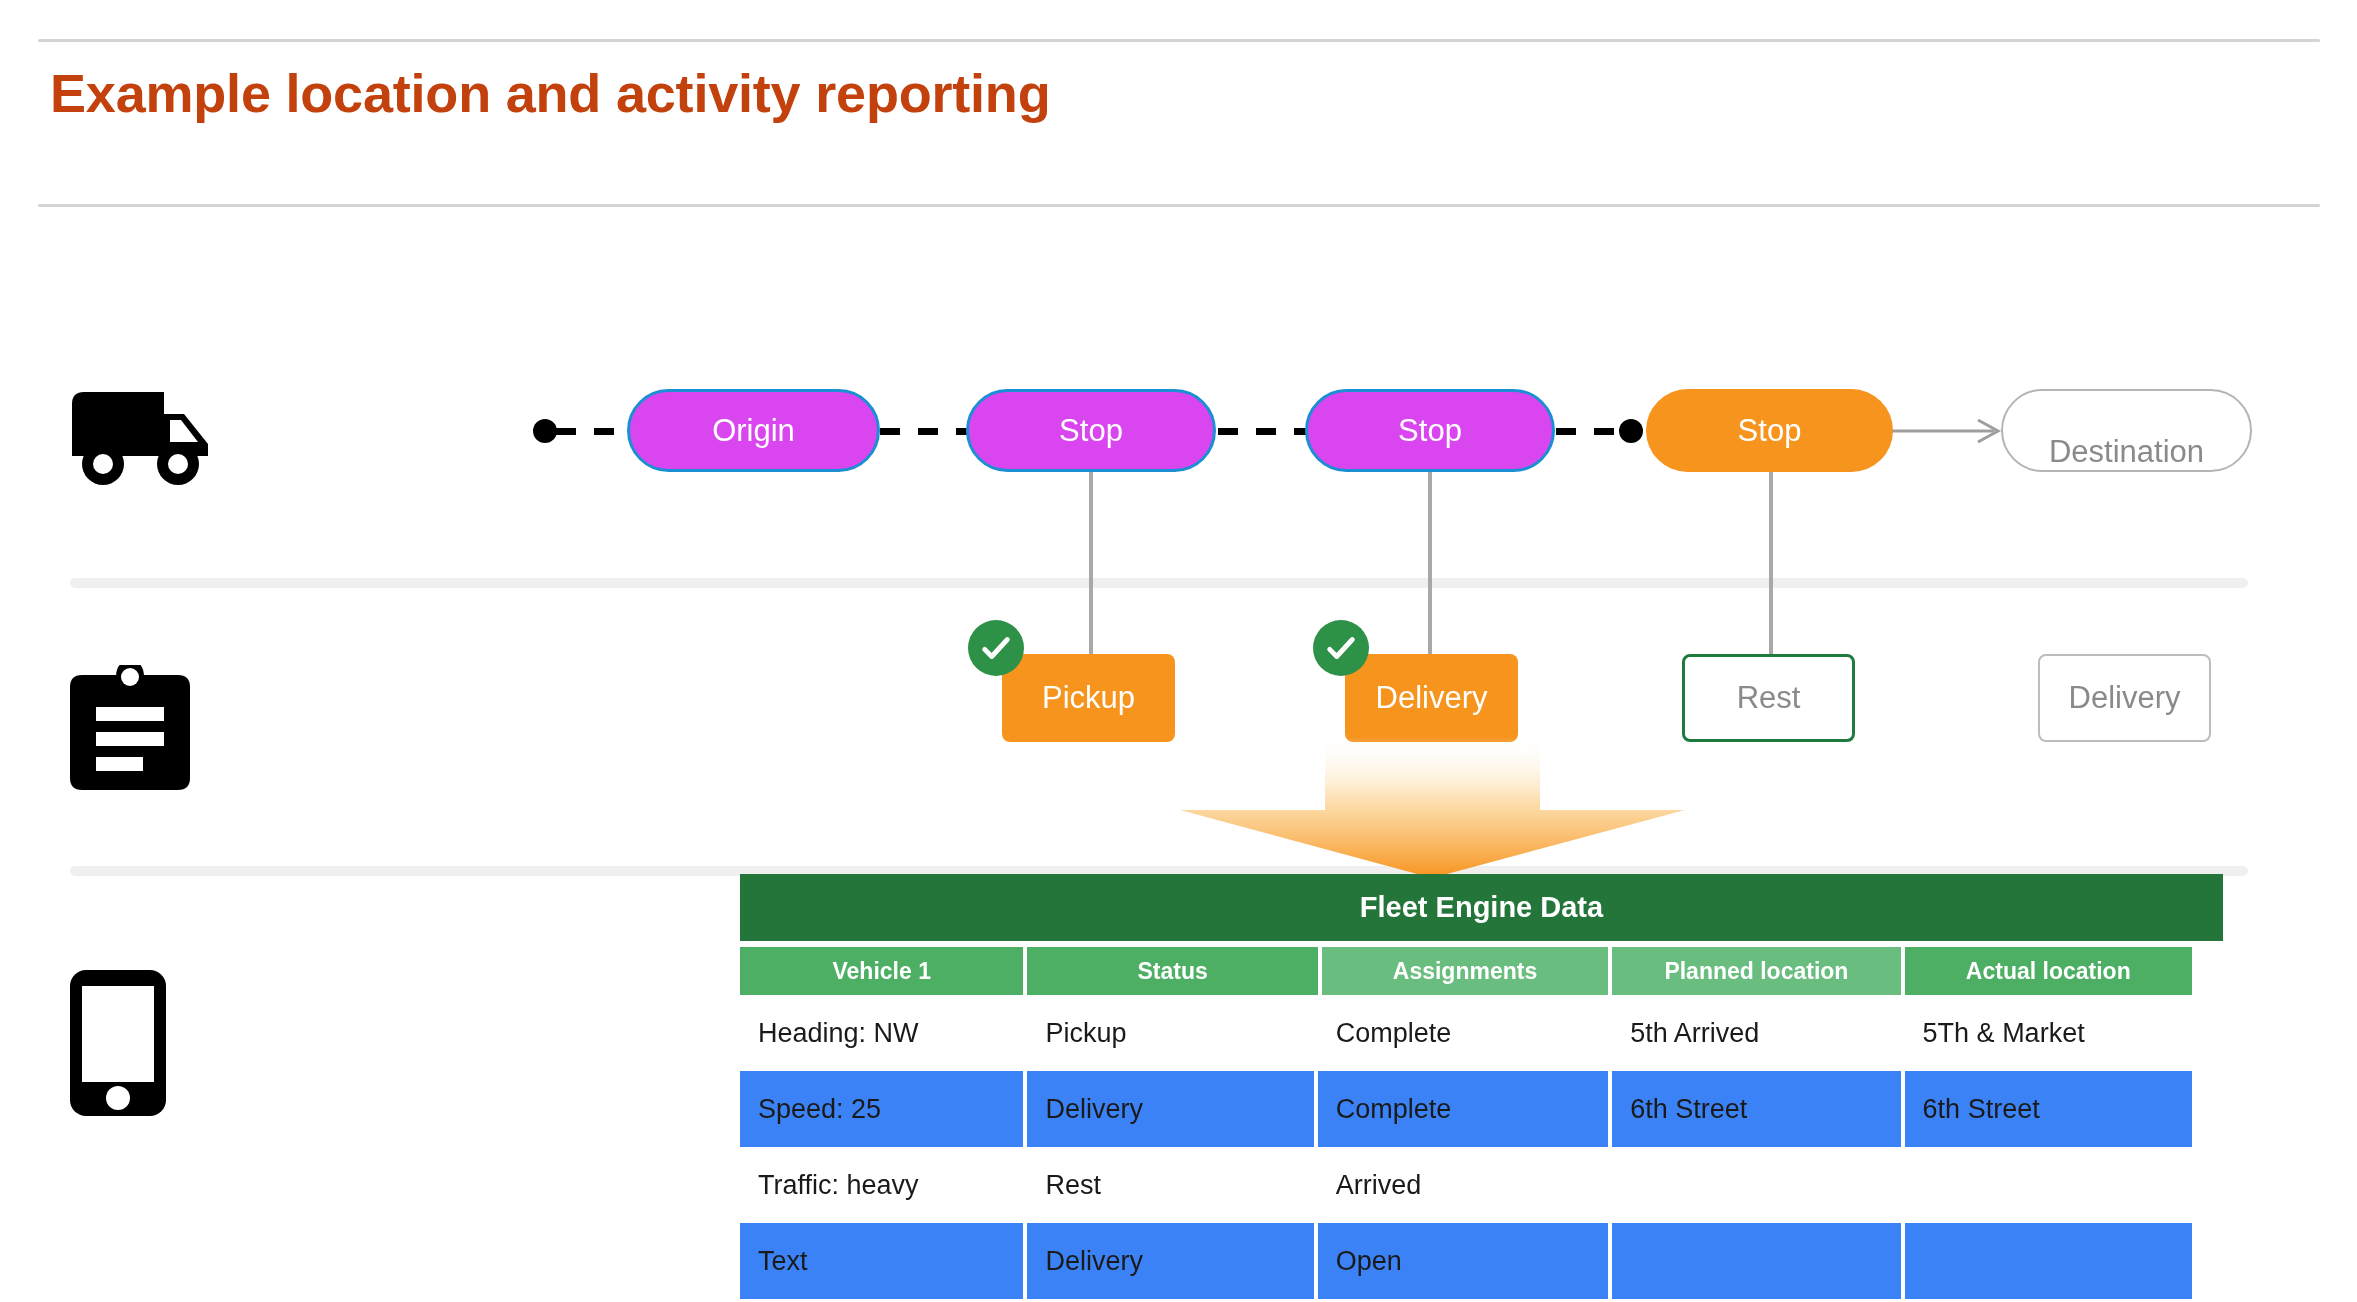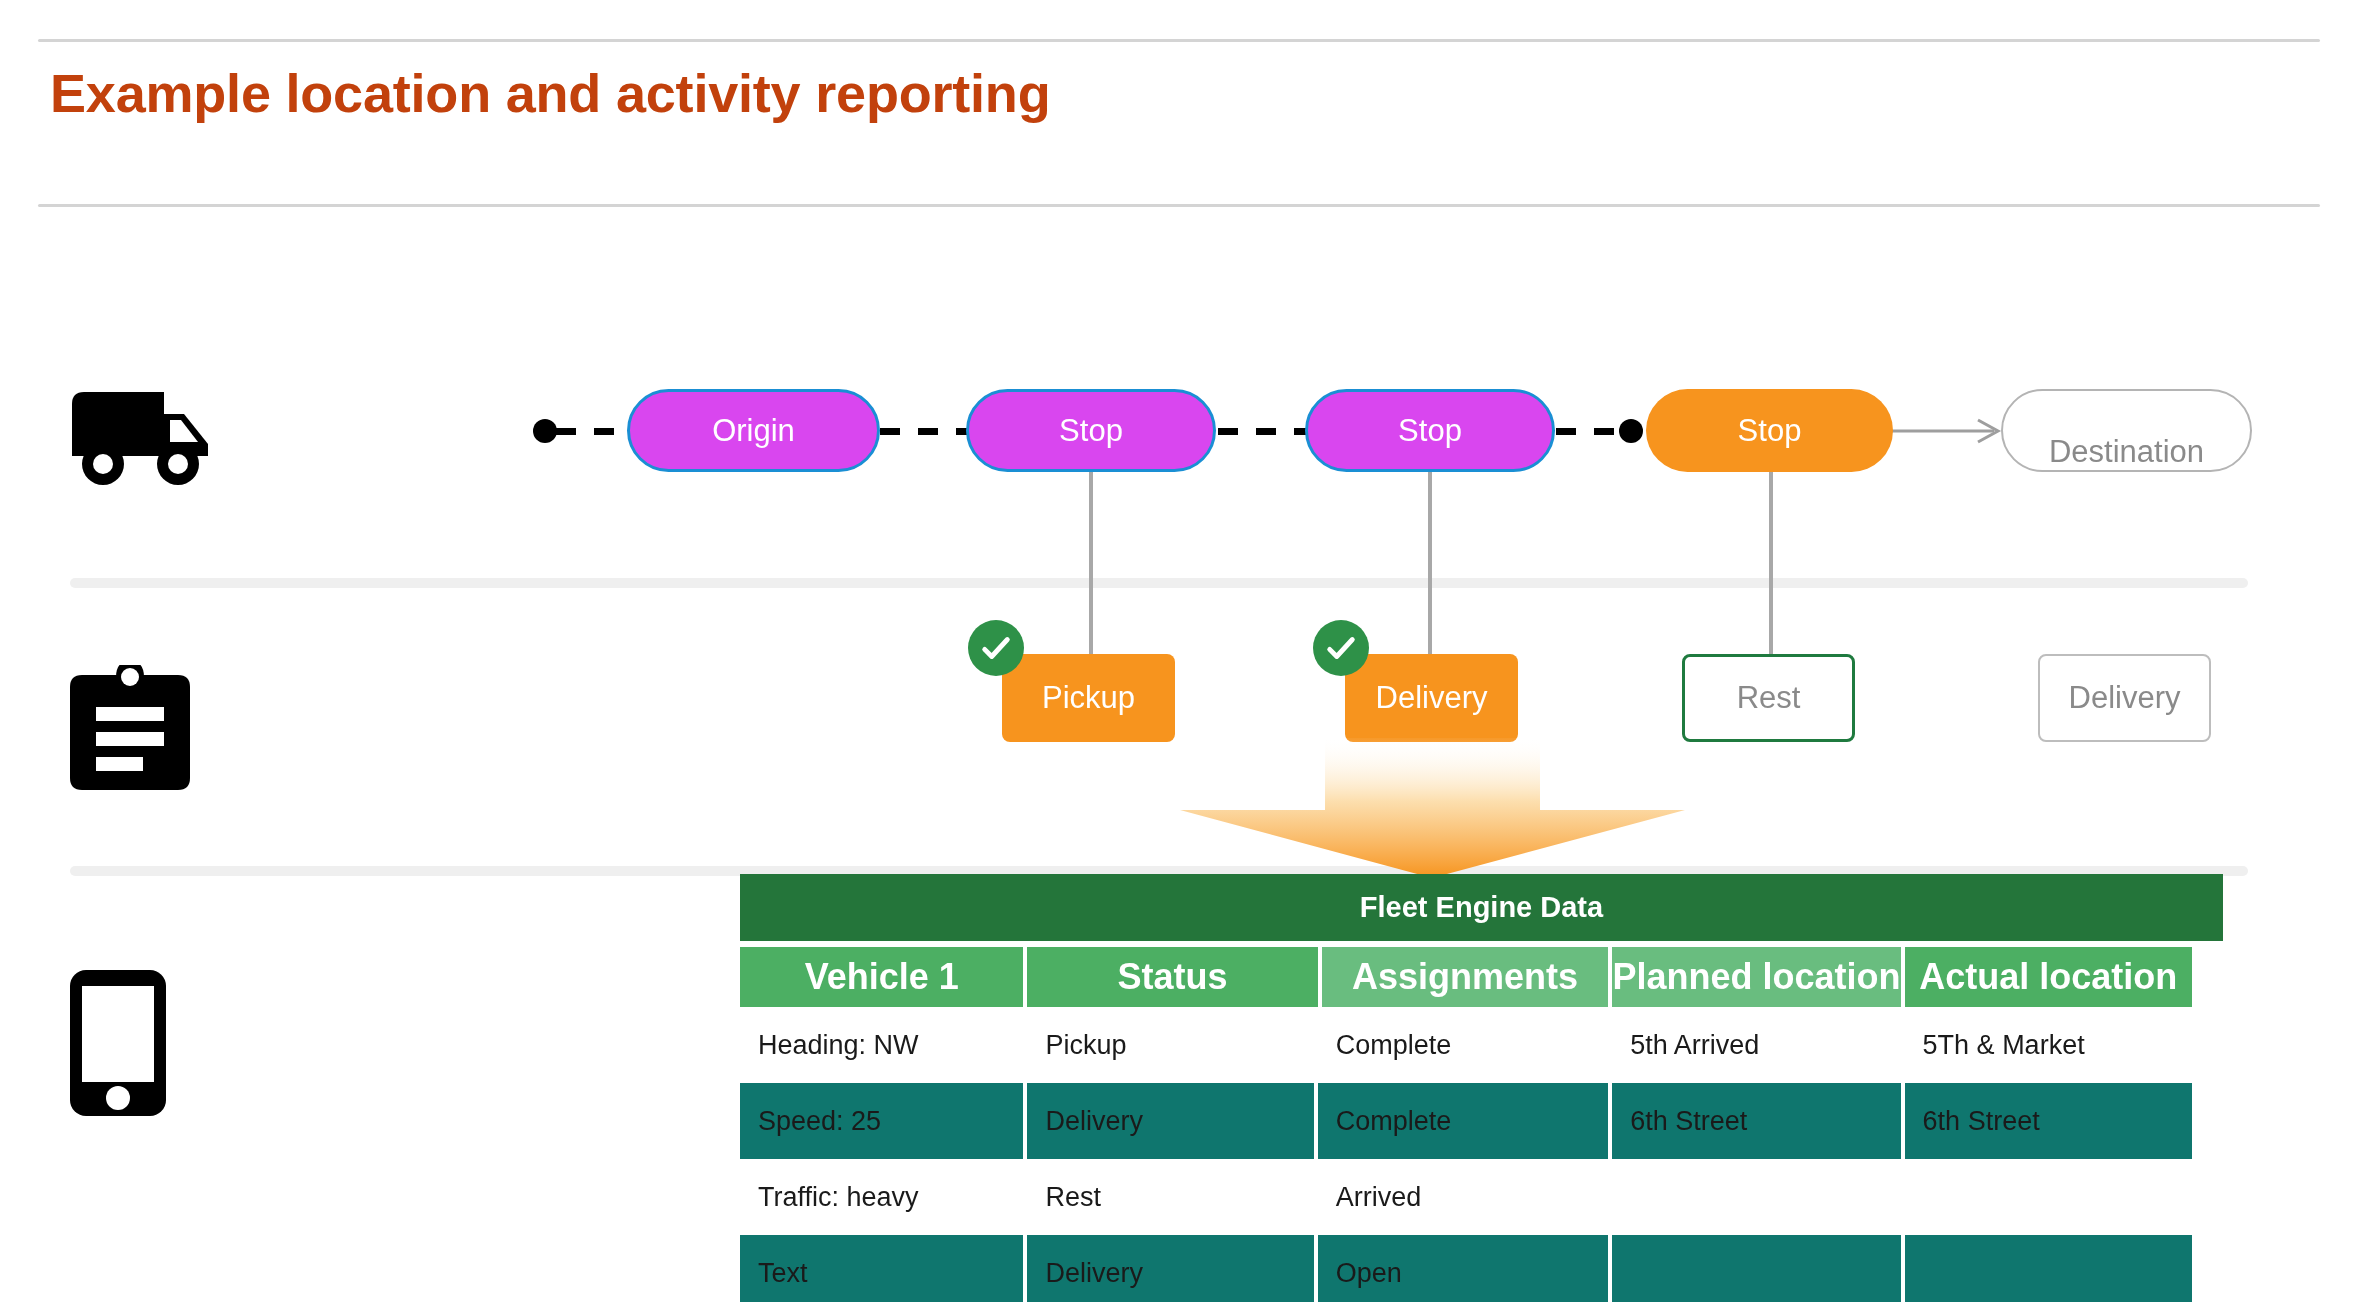--- a/index.html
+++ b/index.html
@@ -201,34 +201,34 @@
     align-items: center;
     justify-content: center;
   }
   .fleet-head {
     display: flex;
     width: 1452px;
     margin-top: 6px;
     gap: 4px;
   }
   .fleet-head .hcell {
-    height: 60px;
+    height: 48px;
     display: flex;
     align-items: center;
     justify-content: center;
     color: #ffffff;
-    font-size: 36px;
+    font-size: 23px;
     font-weight: 700;
   }
   .hcell.shade-a { background: #4caf63; }
   .hcell.shade-b { background: #69bd7f; }
 
   .fleet-body { width: 1452px; margin-top: 0; }
   .fleet-row { display: flex; gap: 4px; height: 76px; }
-  .fleet-row.alt .bcell { background: #0f766e; }
+  .fleet-row.alt .bcell { background: #3b82f6; }
   .fleet-row .bcell {
     display: flex;
     align-items: center;
     padding-left: 18px;
     font-size: 27px;
     color: #1a1a1a;
     background: #ffffff;
   }
 
   

